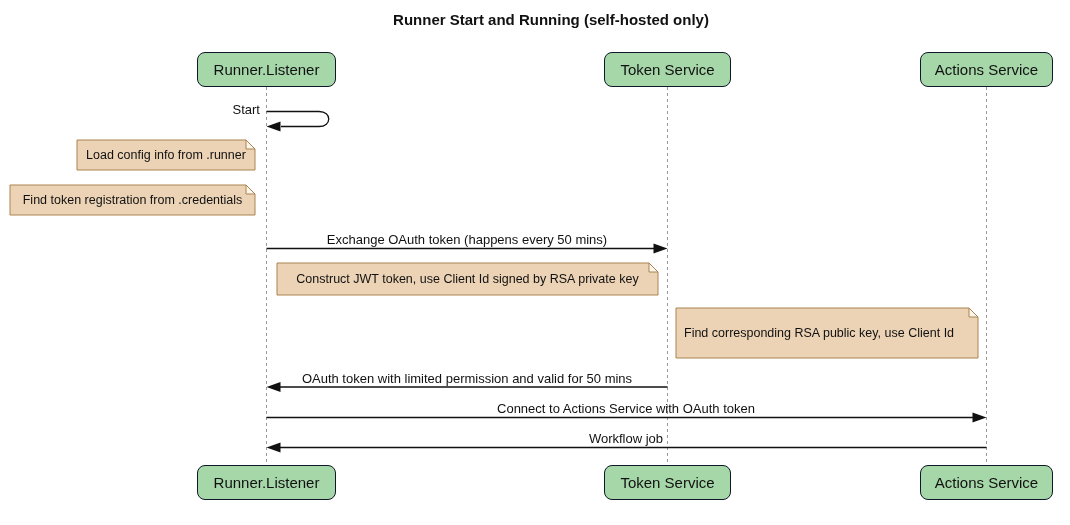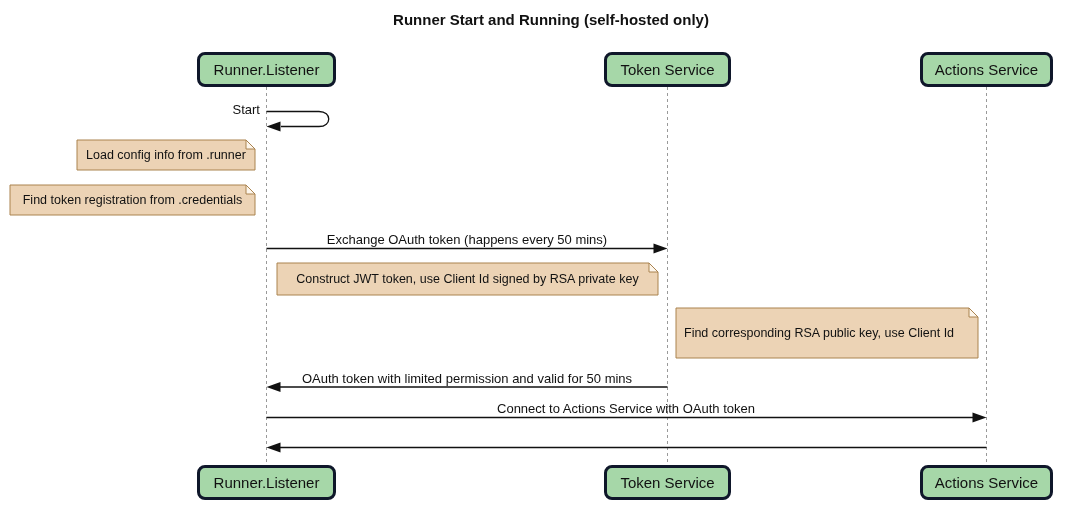--- a/index.html
+++ b/index.html
@@ -18,21 +18,21 @@
     text-align: center;
     font-size: 15px;
     font-weight: bold;
     color: #111111;
   }
   .participant {
     position: absolute;
     height: 35px;
     box-sizing: border-box;
     background: #a6d7a8;
-    border: 3px solid #0f172a;
+    border: 1px solid #0f172a;
     border-radius: 8px;
     display: flex;
     align-items: center;
     justify-content: center;
     font-size: 15px;
     color: #111111;
     white-space: nowrap;
   }
   .msg {
     position: absolute;
@@ -106,20 +106,21 @@
   <div class="participant" style="left:920px; top:52px; width:133px;">Actions Service</div>
 
   <div class="participant" style="left:197px; top:465px; width:139px;">Runner.Listener</div>
   <div class="participant" style="left:604px; top:465px; width:127px;">Token Service</div>
   <div class="participant" style="left:920px; top:465px; width:133px;">Actions Service</div>
 
   <div class="msg right-align" style="left:150px; top:103px; width:110px;">Start</div>
   <div class="msg" style="left:287px; top:233px; width:360px;">Exchange OAuth token (happens every 50 mins)</div>
   <div class="msg" style="left:287px; top:372px; width:360px;">OAuth token with limited permission and valid for 50 mins</div>
   <div class="msg" style="left:446px; top:402px; width:360px;">Connect to Actions Service with OAuth token</div>
+  <div class="msg" style="left:446px; top:432px; width:360px;">Workflow job</div>
 
   <div class="note-text" style="left:77px; top:140px; width:178px; height:30px;">Load config info from .runner</div>
   <div class="note-text" style="left:10px; top:185px; width:245px; height:30px;">Find token registration from .credentials</div>
   <div class="note-text" style="left:277px; top:263px; width:381px; height:32px;">Construct JWT token, use Client Id signed by RSA private key</div>
   <div class="note-text multiline" style="left:684px; top:308px; width:286px; height:50px;">
     <div>Find corresponding RSA public key, use Client Id</div>
   </div>
 
 </div>
 

